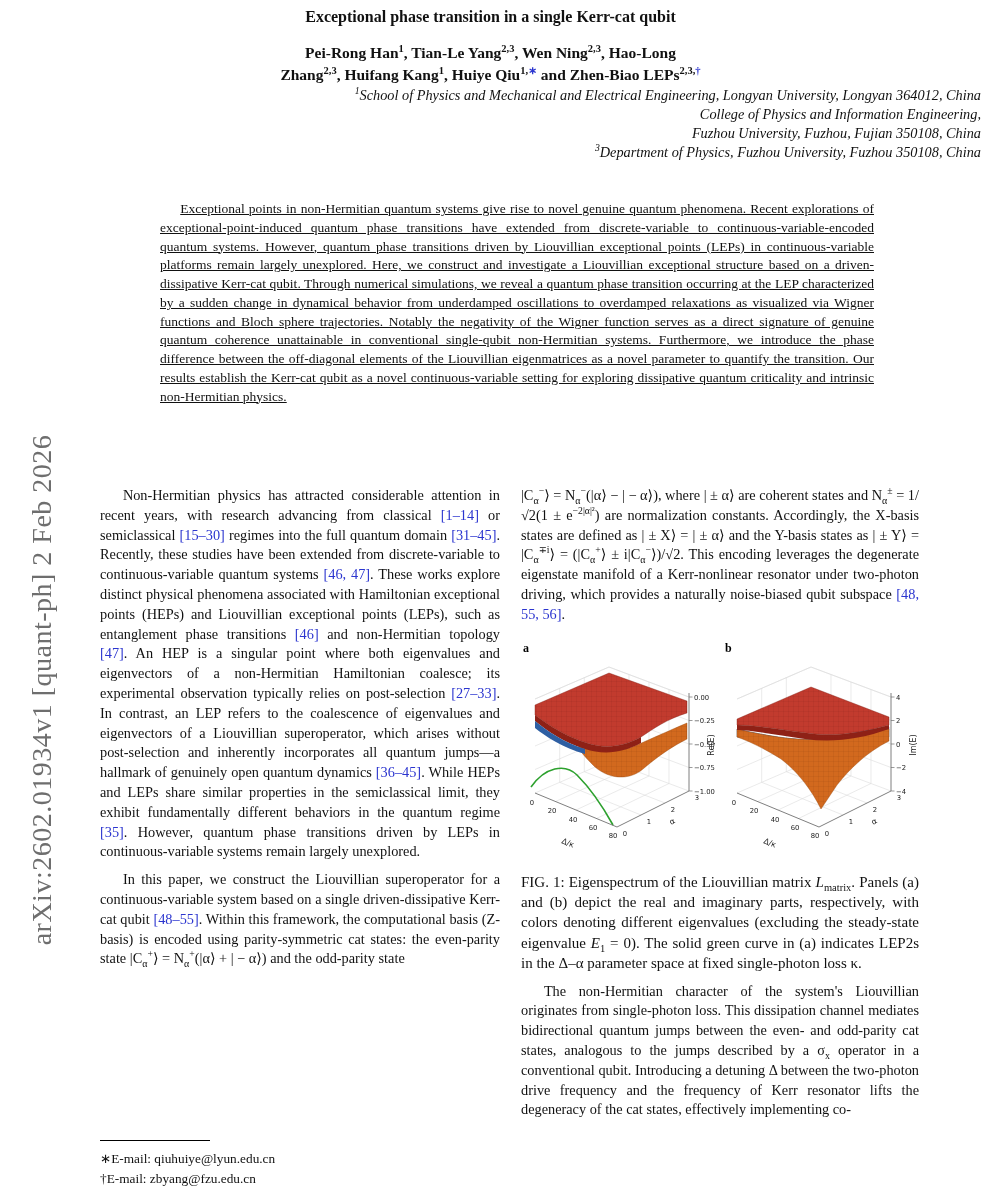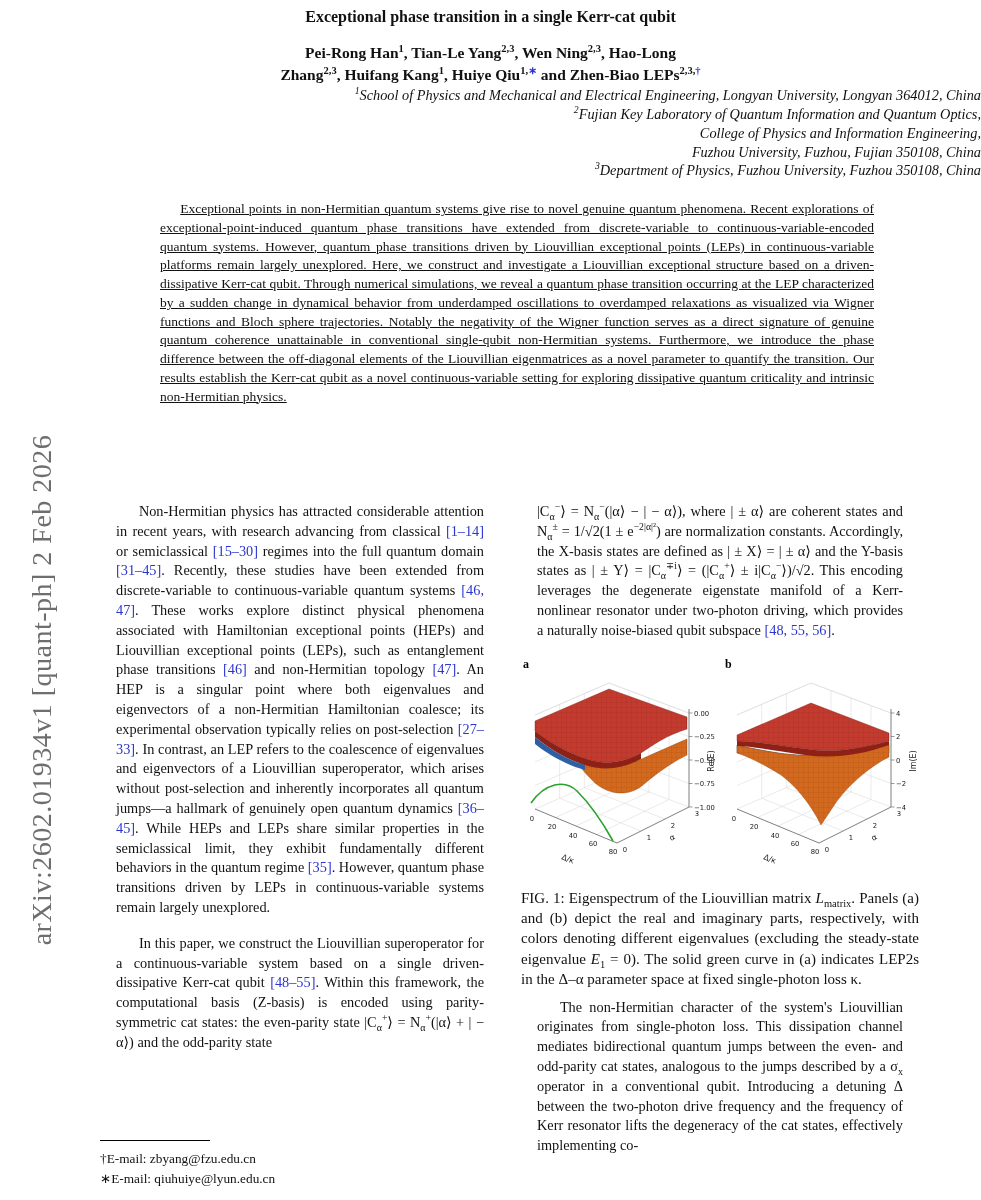--- a/index.html
+++ b/index.html
@@ -24,21 +24,21 @@
     position:absolute; top:86px; left:0; right:0; text-align:right;
     font-style:italic; font-size:14.3px; line-height:1.32;
   }
   .abstract {
     position:absolute; top:200px; left:160px; width:714px;
     font-size:13.5px; line-height:1.39; text-align:justify; text-indent:1.5em;text-decoration:underline;
   }
   .col { position:absolute; top:486px; }
   .col-left  { left:100px; width:400px; }
   .col-right { left:521px; width:398px; }
-  .col p { margin:16px; font-size:14.3px; line-height:1.385; text-align:justify; text-indent:1.6em; }
+  .col p { margin:0; font-size:14.3px; line-height:1.385; text-align:justify; text-indent:1.6em; }
   .col p.no-indent { text-indent:0; }
   .col p + p, .col p.after { margin-top:8px; }
   .figure1 { margin-top:16px; display:flex; gap:6px; }
   .figure1 svg { display:block; }
   .fig-caption { margin-top:19px; font-size:15px; line-height:1.36; text-align:justify; }
   .footnotes { position:absolute; left:100px; top:1140px; width:400px; font-size:13.3px; line-height:1.5; background:#fff; }
   .fn-rule { width:110px; border-top:1px solid #000; margin-bottom:8px; }
   .ref { color:#2b35cf; }
   .sup { vertical-align:super; font-size:0.68em; line-height:0; }
   .sub { vertical-align:sub;  font-size:0.70em; line-height:0; }
@@ -56,21 +56,20 @@
 
   <div class="paper-title">Exceptional phase transition in a single Kerr-cat qubit</div>
 
   <div class="authors">
     <div><span>Pei-Rong Han</span><span class="sup">1</span><span>, Tian-Le Yang</span><span class="sup">2,3</span><span>, Wen Ning</span><span class="sup">2,3</span><span>, Hao-Long</span></div>
     <div><span>Zhang</span><span class="sup">2,3</span><span>, Huifang Kang</span><span class="sup">1</span><span>, Huiye Qiu</span><span class="sup">1,</span><span class="sup ref">∗</span><span> and Zhen-Biao LEPs</span><span class="sup">2,3,</span><span class="sup ref">†</span></div>
   </div>
 
   <div class="affils">
     <div><span class="sup">1</span><span>School of Physics and Mechanical and Electrical Engineering, Longyan University, Longyan 364012, China</span></div>
-    <div><span class="sup">2</span><span>Fujian Key Laboratory of Quantum Information and Quantum Optics,</span></div>
     <div><span>College of Physics and Information Engineering,</span></div>
     <div><span>Fuzhou University, Fuzhou, Fujian 350108, China</span></div>
     <div><span class="sup">3</span><span>Department of Physics, Fuzhou University, Fuzhou 350108, China</span></div>
   </div>
 
   <div class="abstract">Exceptional points in non-Hermitian quantum systems give rise to novel genuine quantum phenomena. Recent explorations of exceptional-point-induced quantum phase transitions have extended from discrete-variable to continuous-variable-encoded quantum systems. However, quantum phase transitions driven by Liouvillian exceptional points (LEPs) in continuous-variable platforms remain largely unexplored. Here, we construct and investigate a Liouvillian exceptional structure based on a driven-dissipative Kerr-cat qubit. Through numerical simulations, we reveal a quantum phase transition occurring at the LEP characterized by a sudden change in dynamical behavior from underdamped oscillations to overdamped relaxations as visualized via Wigner functions and Bloch sphere trajectories. Notably the negativity of the Wigner function serves as a direct signature of genuine quantum coherence unattainable in conventional single-qubit non-Hermitian systems. Furthermore, we introduce the phase difference between the off-diagonal elements of the Liouvillian eigenmatrices as a novel parameter to quantify the transition. Our results establish the Kerr-cat qubit as a novel continuous-variable setting for exploring dissipative quantum criticality and intrinsic non-Hermitian physics.</div>
 
   <div class="col col-left">
     <p><span>Non-Hermitian physics has attracted considerable attention in recent years, with research advancing from classical </span><span class="ref">[1–14]</span><span> or semiclassical </span><span class="ref">[15–30]</span><span> regimes into the full quantum domain </span><span class="ref">[31–45]</span><span>. Recently, these studies have been extended from discrete-variable to continuous-variable quantum systems </span><span class="ref">[46, 47]</span><span>. These works explore distinct physical phenomena associated with Hamiltonian exceptional points (HEPs) and Liouvillian exceptional points (LEPs), such as entanglement phase transitions </span><span class="ref">[46]</span><span> and non-Hermitian topology </span><span class="ref">[47]</span><span>. An HEP is a singular point where both eigenvalues and eigenvectors of a non-Hermitian Hamiltonian coalesce; its experimental observation typically relies on post-selection </span><span class="ref">[27–33]</span><span>. In contrast, an LEP refers to the coalescence of eigenvalues and eigenvectors of a Liouvillian superoperator, which arises without post-selection and inherently incorporates all quantum jumps—a hallmark of genuinely open quantum dynamics </span><span class="ref">[36–45]</span><span>. While HEPs and LEPs share similar properties in the semiclassical limit, they exhibit fundamentally different behaviors in the quantum regime </span><span class="ref">[35]</span><span>. However, quantum phase transitions driven by LEPs in continuous-variable systems remain largely unexplored.</span></p>
     <p><span>In this paper, we construct the Liouvillian superoperator for a continuous-variable system based on a single driven-dissipative Kerr-cat qubit </span><span class="ref">[48–55]</span><span>. Within this framework, the computational basis (Z-basis) is encoded using parity-symmetric cat states: the even-parity state |C</span><span class="sub">α</span><span class="sup">+</span><span>⟩ = N</span><span class="sub">α</span><span class="sup">+</span><span>(|α⟩ + | − α⟩) and the odd-parity state</span></p>
@@ -202,17 +201,17 @@
       </svg>
     </div>
 
     <div class="fig-caption"><span>FIG. 1: Eigenspectrum of the Liouvillian matrix </span><span class="it">L</span><span class="sub">matrix</span><span>. Panels (a) and (b) depict the real and imaginary parts, respectively, with colors denoting different eigenvalues (excluding the steady-state eigenvalue </span><span class="it">E</span><span class="sub">1</span><span> = 0). The solid green curve in (a) indicates LEP2s in the Δ–α parameter space at fixed single-photon loss κ.</span></div>
 
     <p class="after"><span>The non-Hermitian character of the system's Liouvillian originates from single-photon loss. This dissipation channel mediates bidirectional quantum jumps between the even- and odd-parity cat states, analogous to the jumps described by a σ</span><span class="sub">x</span><span> operator in a conventional qubit. Introducing a detuning Δ between the two-photon drive frequency and the frequency of Kerr resonator lifts the degeneracy of the cat states, effectively implementing co-</span></p>
   </div>
 
   <div class="footnotes">
     <div class="fn-rule"></div>
+    <div><span>∗E-mail: </span><span>qiuhuiye@lyun.edu.cn</span></div>
     <div><span>†E-mail: </span><span>zbyang@fzu.edu.cn</span></div>
-    <div><span>∗E-mail: </span><span>qiuhuiye@lyun.edu.cn</span></div>
   </div>
 
 </div>
 
 </body></html>

